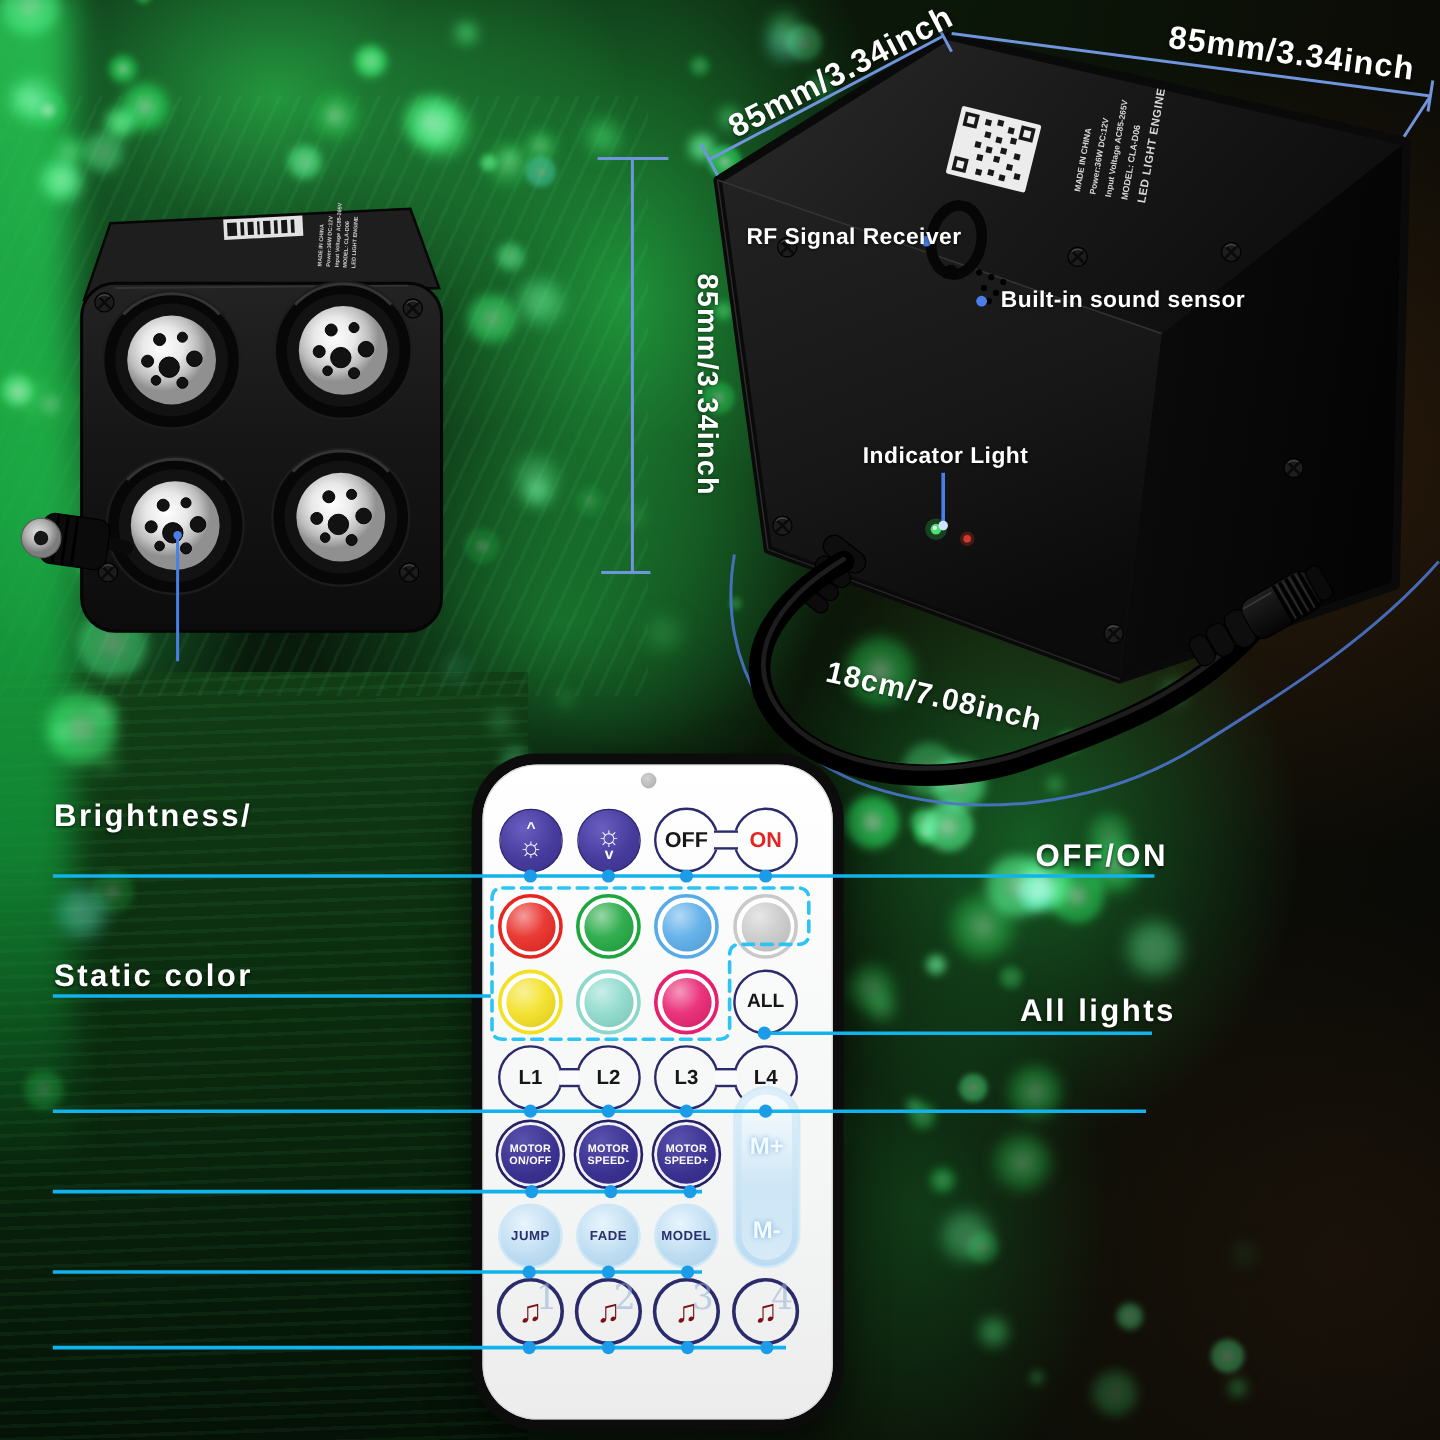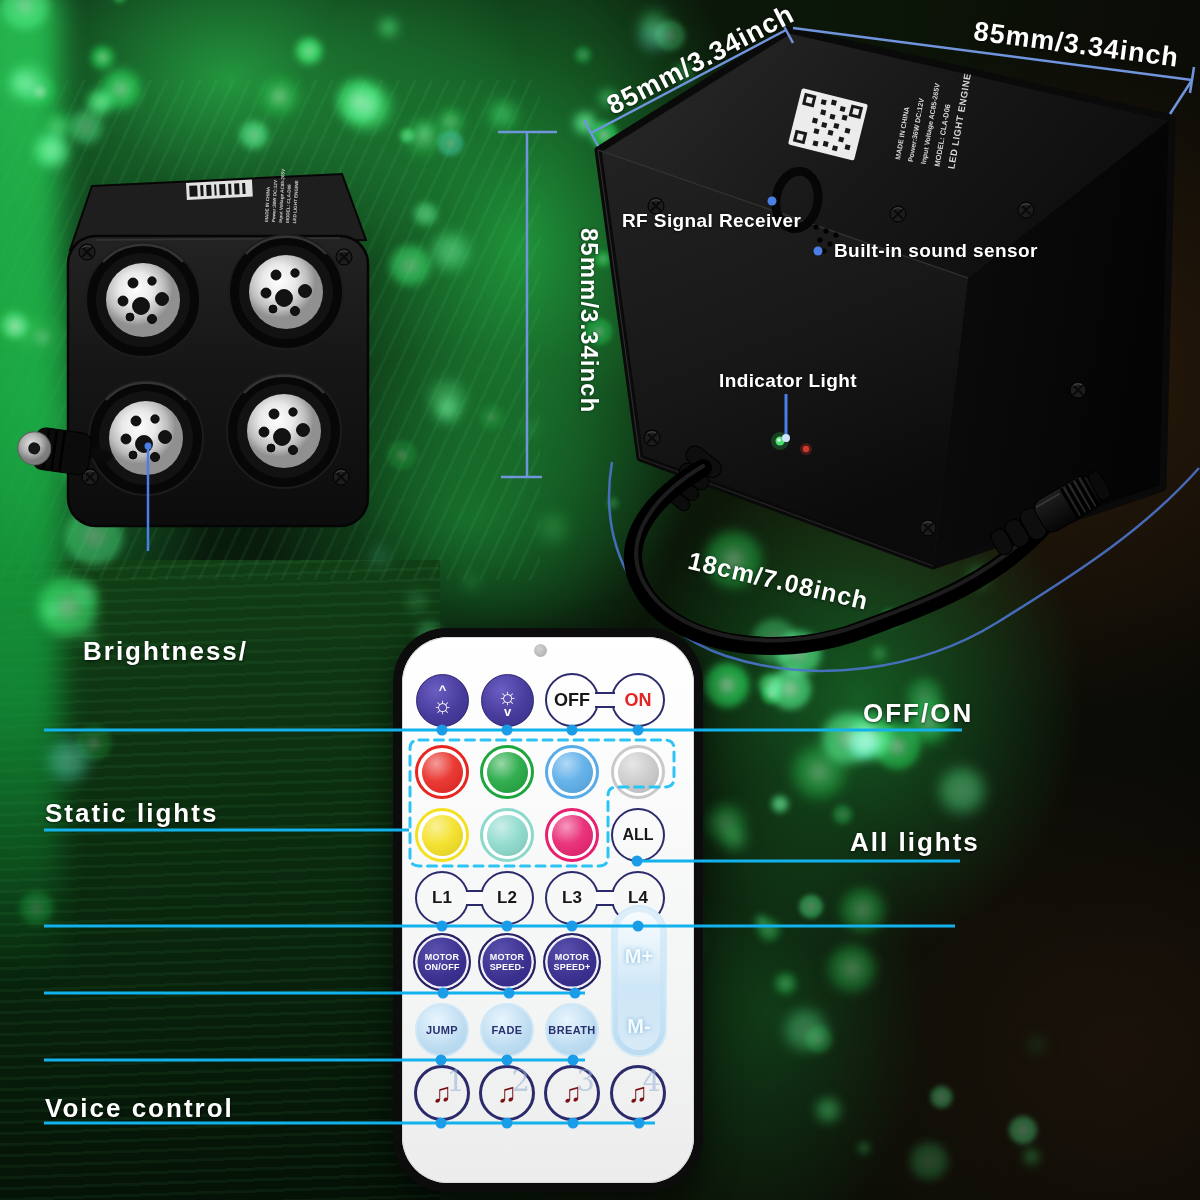--- a/index.html
+++ b/index.html
@@ -445,21 +445,21 @@
       <span>MOTOR</span>
       <span>SPEED+</span>
     </div>
     <div class="pill">
       <span style="top:38px;">M+</span>
       <span style="top:108px;">M-</span>
     </div>
 
     <div class="rbtn modebtn" style="left:22px;top:375px;">JUMP</div>
     <div class="rbtn modebtn" style="left:87px;top:375px;">FADE</div>
-    <div class="rbtn modebtn" style="left:152px;top:375px;">BREATH</div>
+    <div class="rbtn modebtn" style="left:152px;top:375px;">MODEL</div>
 
     <div class="rbtn nbtn" style="left:21px;top:437px;">
       <span class="note">♫</span>
       <span class="num">1</span>
     </div>
     <div class="rbtn nbtn" style="left:86px;top:437px;">
       <span class="note">♫</span>
       <span class="num">2</span>
     </div>
     <div class="rbtn nbtn" style="left:151px;top:437px;">
@@ -521,29 +521,28 @@
       <line x1="786" y1="394" x2="786" y2="437" stroke-width="3"></line>
     </g>
     <g fill="#4a7fe8">
       <circle cx="148" cy="446" r="3.5"></circle>
       <circle cx="772" cy="201" r="4.5"></circle>
       <circle cx="818" cy="251" r="4.5"></circle>
     </g>
     <circle cx="786" cy="438" r="4" fill="#cfe2ff"></circle>
   </svg>
 
-  <div class="lbl big" style="left:45px;top:636px;margin-left:38px;">
+  <div class="lbl big" style="left:45px;top:664px;">
     <div>Brightness/</div>
   </div>
-  <div class="lbl big" style="left:45px;top:798px;">Static lights</div>
-  <div class="lbl big" style="left:45px;top:1093px;">Voice control</div>
+  <div class="lbl big" style="left:45px;top:798px;">Static color</div>
 
   <div class="lbl big" style="left:863px;top:698px;">OFF/ON</div>
   <div class="lbl big" style="left:850px;top:827px;">All lights</div>
 
-  <div class="lbl small" style="left:622px;top:187px;margin-top:23px;">RF Signal Receiver</div>
+  <div class="lbl small" style="left:622px;top:187px;">RF Signal Receiver</div>
   <div class="lbl small" style="left:834px;top:240px;">Built-in sound sensor</div>
   <div class="lbl small" style="left:719px;top:370px;">Indicator Light</div>
   <div class="lbl" style="left:692px;top:546px;font-size:25px;letter-spacing:1px;transform:rotate(13deg);transform-origin:0 0;">18cm/7.08inch</div>
   <div class="lbl dim" style="left:602px;top:94px;transform:rotate(-27.5deg);transform-origin:0 0;">85mm/3.34inch</div>
   <div class="lbl dim" style="left:976px;top:16px;transform:rotate(7.5deg);transform-origin:0 0;">85mm/3.34inch</div>
   <div class="lbl" style="left:603px;top:228px;font-size:24px;letter-spacing:1px;transform:rotate(90deg);transform-origin:0 0;">85mm/3.34inch</div>
 </div>
 
 </body></html>

